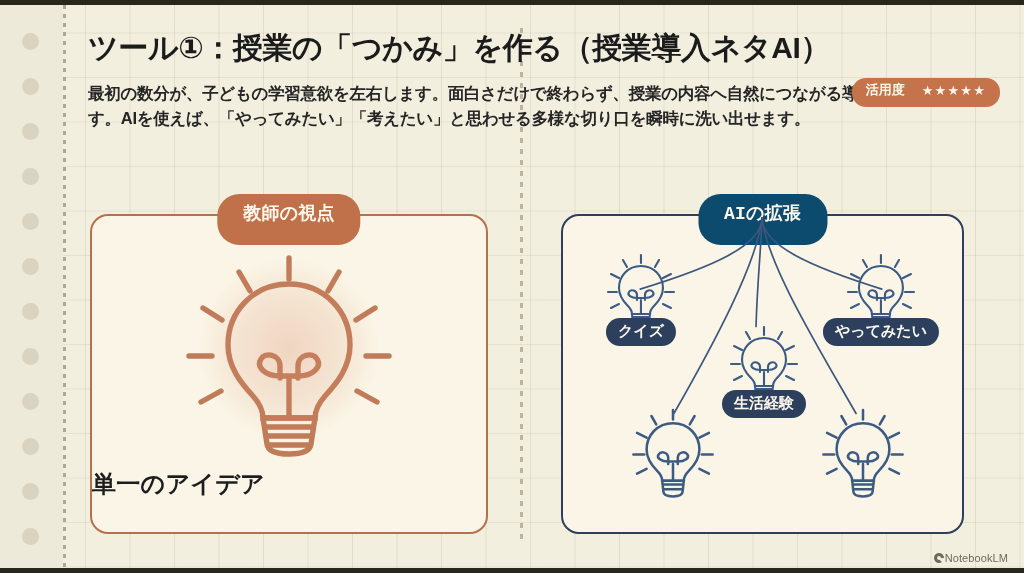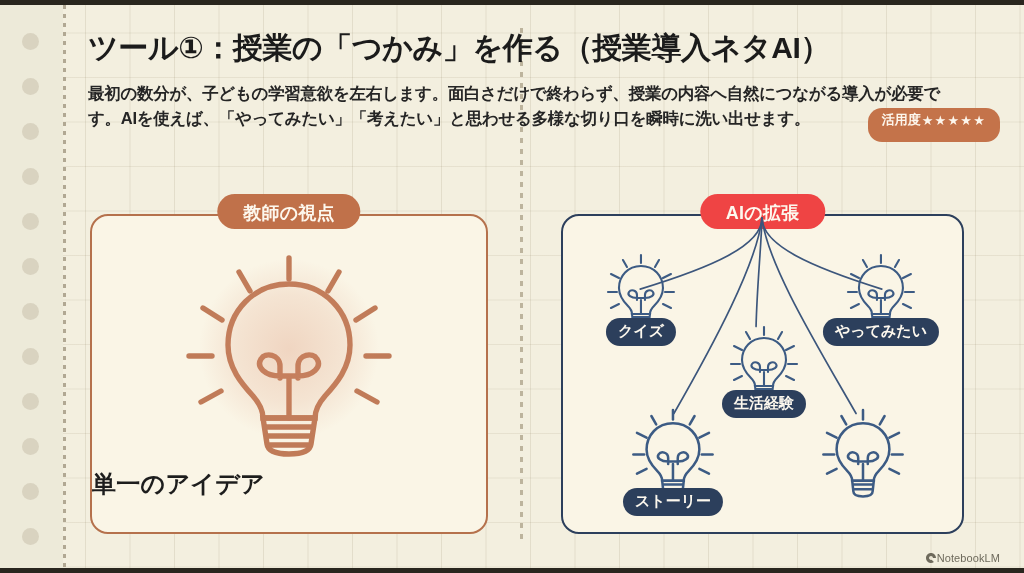--- a/index.html
+++ b/index.html
@@ -105,25 +105,25 @@
     color: #252525;
     line-height: 1.52;
     letter-spacing: -0.3px;
     width: 868px;
   }
 
   
   #rating-badge {
     position: absolute;
     right: 24px;
-    top: 108px;
+    top: 78px;
     display: flex;
     align-items: center;
-    gap: 1px;
-    padding: 3px 14px 13px 14px;
+    gap: 17px;
+    padding: 3px 14px 8px 14px;
     border-radius: 14px;
     background: #c4734a;
     color: #fdf6ec;
     font-size: 13px;
     font-weight: bold;
     white-space: nowrap;
   }
   #rating-badge .stars { font-size: 13px; letter-spacing: 1.2px; }
 
   
@@ -145,30 +145,30 @@
     width: 403px;
     height: 320px;
     border: 2.5px solid #2c3f5c;
   }
 
   
   .card-pill {
     position: absolute;
     top: -22px;
     transform: translateX(-50%);
-    padding: 7px 26px 4px 26px;
+    padding: 7px 26px 20px 26px;
     border-radius: 22px;
     color: #fdf8ee;
     font-size: 18px;
     font-weight: bold;
     white-space: nowrap;
     letter-spacing: 0.2px;
   }
   #pill-left  { left: 50%; background: #c0714a; }
-  #pill-right { left: 50%; background: #ef4444; }
+  #pill-right { left: 50%; background: #0c4a6e; font-family: Liberation Mono, monospace; }
 
   
   #big-bulb-wrap {
     position: absolute;
     left: 50%;
     top: 30px;
     transform: translateX(-50%);
     width: 216px;
     height: 214px;
   }
@@ -234,21 +234,21 @@
   #node-wonder  { left: 318px; top: 36px; }
   #node-story   { left: 110px; top: 190px; }
   #node-visual  { left: 300px; top: 190px; }
 
   #node-life .node-pill   { font-size: 15px; }
   #node-visual .node-pill { font-size: 15px; }
 
   
   #watermark {
     position: absolute;
-    right: 24px;
+    right: 16px;
     bottom: 9px;
     display: flex;
     align-items: center;
     color: #6e6a5c;
     font-size: 11px;
     letter-spacing: 0.1px;
   }
 </style>
 </head>
 <body>
@@ -427,21 +427,20 @@
             <line x1="5" y1="56" x2="13" y2="52"></line>
             <line x1="65" y1="56" x2="57" y2="52"></line>
             <path d="M35 14 C22 14 13 24 13 36 C13 44 18 50 22 54 C25 57 26 59 26 62 L44 62 C44 59 45 57 48 54 C52 50 57 44 57 36 C57 24 48 14 35 14 Z"></path>
             <path d="M35 62 L35 48"></path>
             <path d="M31 48 L31 43 C31 38 25 37 23 40 C21 43 25 46 31 46 L39 46 C45 46 49 43 47 40 C45 37 39 38 39 43 L39 48"></path>
             <path d="M26 62 L44 62 L43 71 C43 74 40 75 35 75 C30 75 27 74 27 71 Z"></path>
             <line x1="27" y1="65" x2="43" y2="65"></line>
             <line x1="28" y1="69" x2="42" y2="69"></line>
           </g>
         </svg>
-        <div class="node-pill">ストーリー</div>
       </div>
 
       <div class="node" id="node-visual">
         <svg class="bulb" width="84" height="92" viewBox="0 0 70 76">
           <g fill="none" stroke="#3c5b84" stroke-width="2.1" stroke-linecap="round">
             <line x1="35" y1="3" x2="35" y2="11"></line>
             <line x1="17" y1="8" x2="21" y2="15"></line>
             <line x1="53" y1="8" x2="49" y2="15"></line>
             <line x1="5" y1="22" x2="13" y2="26"></line>
             <line x1="65" y1="22" x2="57" y2="26"></line>

